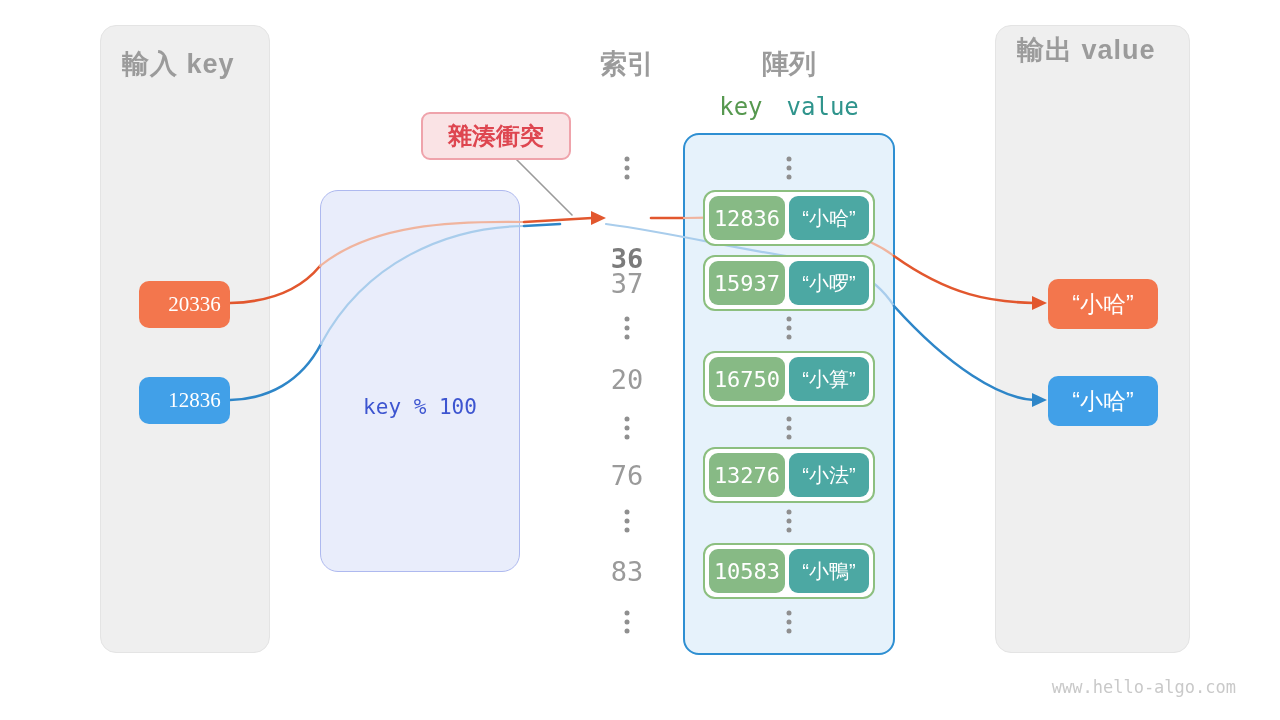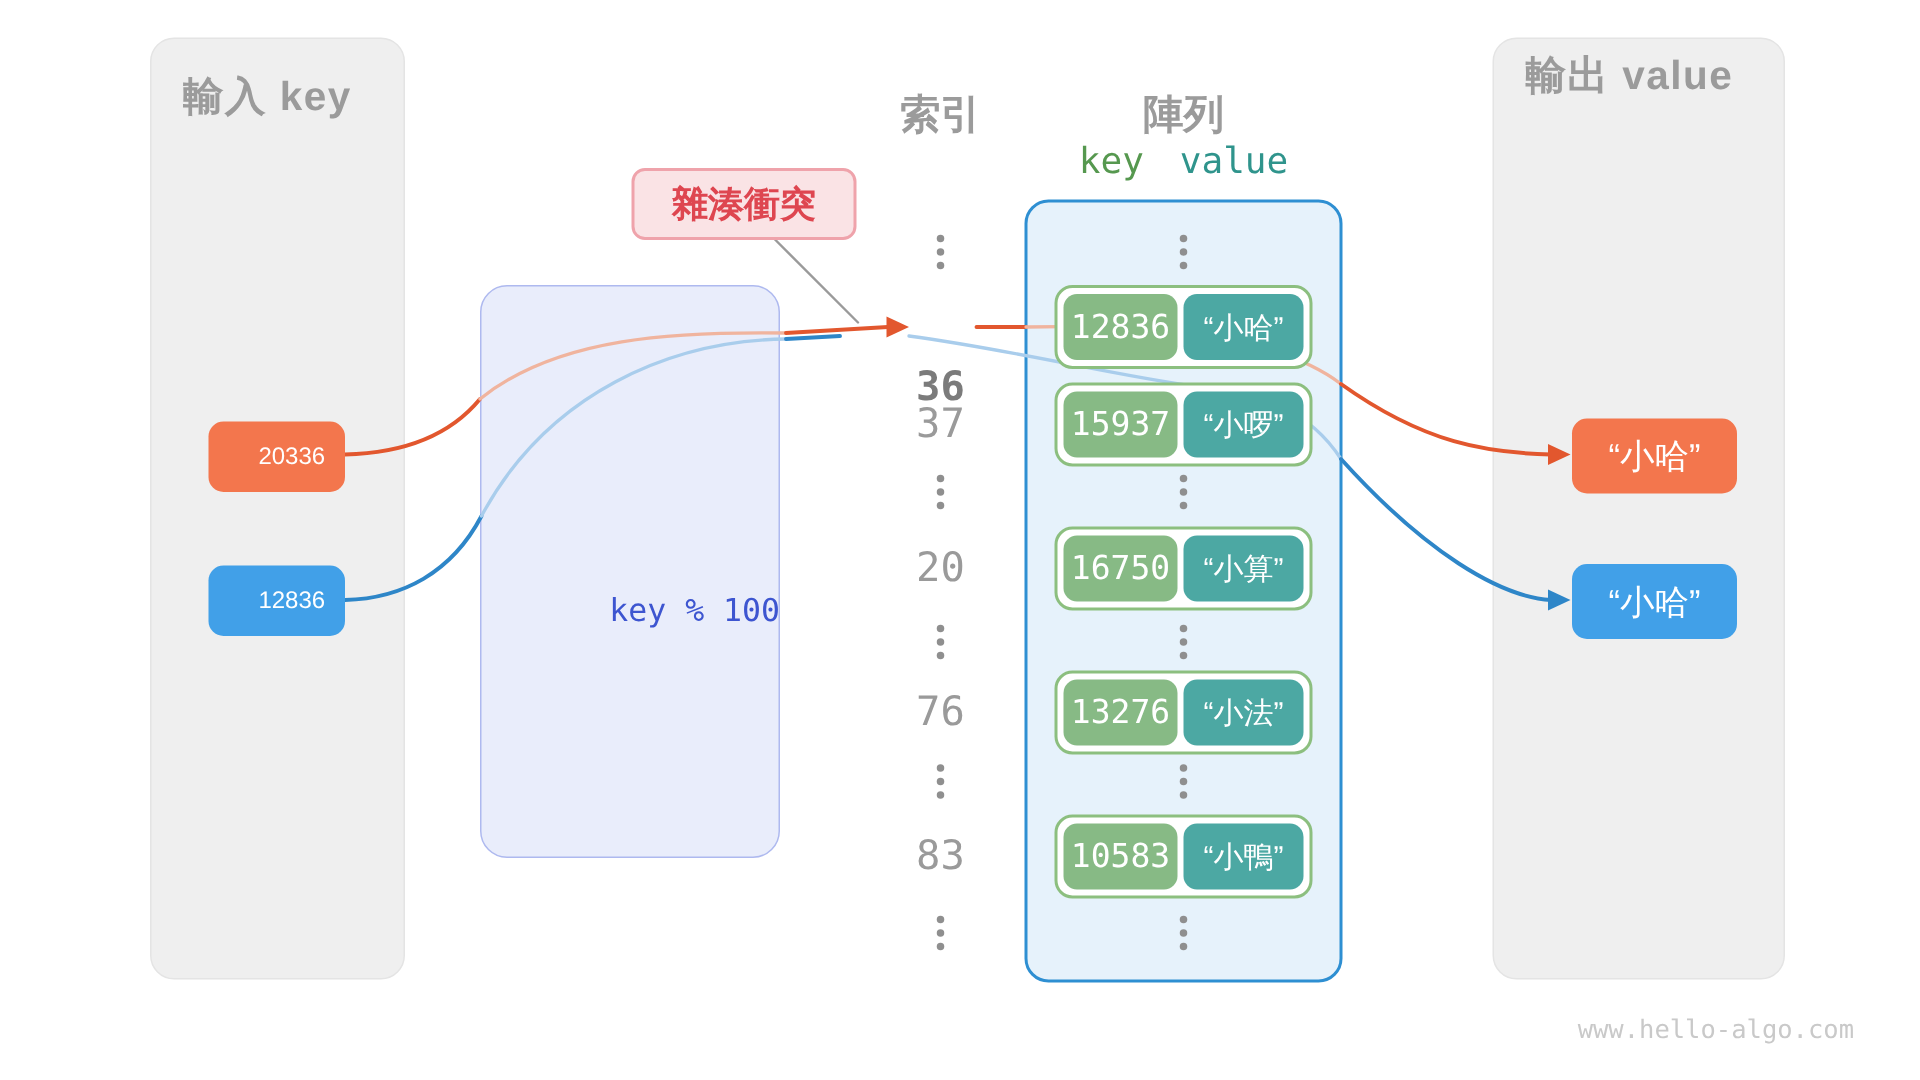--- a/index.html
+++ b/index.html
@@ -30,44 +30,44 @@
   .ln.blue-pale{stroke:var(--blue-pale);stroke-width:2.2;}
   .ln.gray{stroke:var(--gray-line);stroke-width:1.6;}
   .ah-orange{fill:var(--orange-line);}
   .ah-blue{fill:var(--blue-line);}
 
   
   .chip{position:absolute;display:flex;align-items:center;justify-content:center;
     border-radius:10px;color:#fff;z-index:3;}
   .chip.orange{background:var(--orange-box);}
   .chip.blue{background:var(--blue-box);}
-  .chip.num{font-family:Liberation Sans, sans-serif;font-size:16px;padding-left:20px;}
+  .chip.num{font-family:Liberation Serif, serif;font-size:21px;padding-left:20px;}
   .chip.cjk{font-size:23px;font-weight:500;}
   #in-key-0{left:139px;top:281px;width:91px;height:47px;}
   #in-key-1{left:139px;top:377px;width:91px;height:47px;}
   #out-val-0{left:1048px;top:279px;width:110px;height:50px;}
   #out-val-1{left:1048px;top:376px;width:110px;height:50px;}
 
   
   #hash-box{position:absolute;left:320px;top:190px;width:200px;height:382px;
     background:var(--hash-bg);border:1.5px solid var(--hash-border);border-radius:18px;z-index:1;}
   #hash-title{position:absolute;left:320px;top:346px;width:200px;text-align:center;
     font-size:25px;font-weight:500;color:var(--hash-text);z-index:3;}
-  #hash-formula{position:absolute;left:320px;top:395px;width:200px;text-align:right;
+  #hash-formula{position:absolute;left:320px;top:395px;width:200px;text-align:center;
     font-size:21px;color:var(--hash-text);z-index:3;}
 
   
   #collision-label{position:absolute;left:421px;top:112px;width:150px;height:48px;
     background:var(--pink-bg);border:2px solid var(--pink-border);border-radius:9px;
     display:flex;align-items:center;justify-content:center;
     font-size:24px;font-weight:700;color:var(--pink-text);z-index:3;}
 
   
   .col-header{position:absolute;font-size:27px;font-weight:700;color:var(--gray-header);
-    transform:translateX(-50%);white-space:nowrap;z-index:3;margin-top:12px;}
+    transform:translateX(-50%);white-space:nowrap;z-index:3;}
   #index-header{left:627px;top:46px;}
   #array-header{left:789px;top:46px;}
   #kv-header{position:absolute;left:789px;top:93px;transform:translateX(-50%);
     display:flex;gap:24px;font-size:24px;z-index:3;
     font-family:"DejaVu Sans Mono","Liberation Mono",monospace;}
   #kv-header .kh{color:var(--key-header);text-align:center;}
   #kv-header .vh{color:var(--value-header);}
 
   
   #array-box{position:absolute;left:683px;top:133px;width:212px;height:522px;

